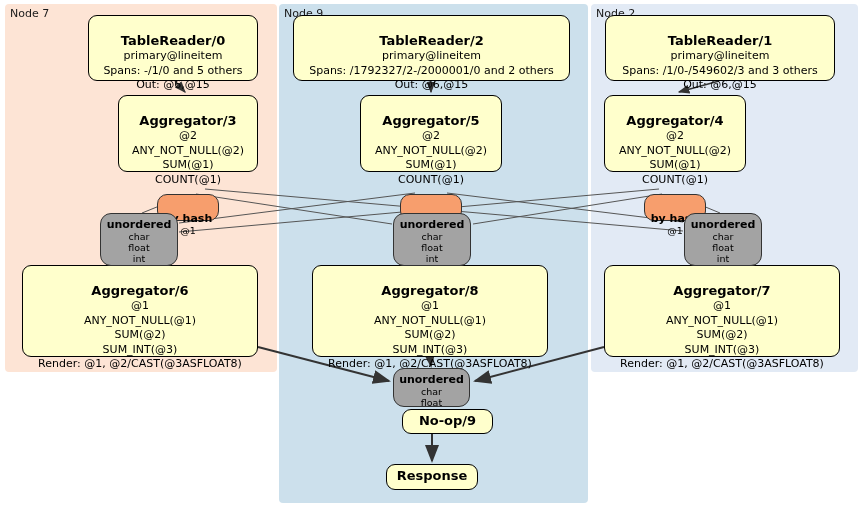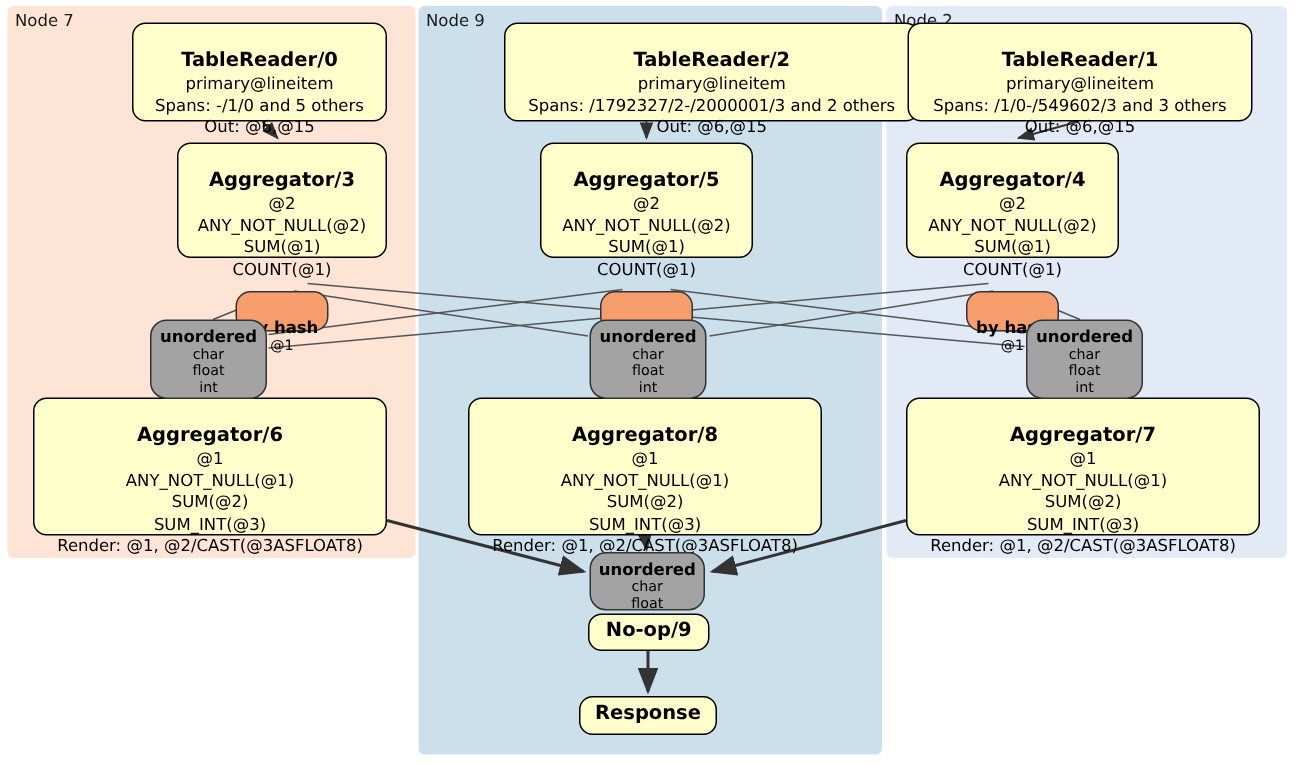--- a/index.html
+++ b/index.html
@@ -88,24 +88,24 @@
   </div>
   <div class="box" style="left:22px;top:265px;width:236px;height:92px;">
     <div class="title">Aggregator/6</div>
     <div class="line">@1</div>
     <div class="line">ANY_NOT_NULL(@1)</div>
     <div class="line">SUM(@2)</div>
     <div class="line">SUM_INT(@3)</div>
     <div class="line">Render: @1, @2/CAST(@3ASFLOAT8)</div>
   </div>
 
-  <div class="box" style="left:293px;top:15px;width:277px;height:66px;margin-left:43px;">
+  <div class="box" style="left:293px;top:15px;width:277px;height:66px;">
     <div class="title">TableReader/2</div>
     <div class="line">primary@lineitem</div>
-    <div class="line">Spans: /1792327/2-/2000001/3 and 2 others</div>
+    <div class="line">Spans: /1792327/2-/2000001/0 and 2 others</div>
     <div class="line">Out: @6,@15</div>
   </div>
   <div class="box" style="left:360px;top:95px;width:142px;height:77px;">
     <div class="title">Aggregator/5</div>
     <div class="line">@2</div>
     <div class="line">ANY_NOT_NULL(@2)</div>
     <div class="line">SUM(@1)</div>
     <div class="line">COUNT(@1)</div>
   </div>
   <div class="router router-hash" style="left:400px;top:170px;width:62px;height:27px;">
@@ -157,20 +157,20 @@
     <div class="line">SUM(@2)</div>
     <div class="line">SUM_INT(@3)</div>
     <div class="line">Render: @1, @2/CAST(@3ASFLOAT8)</div>
   </div>
 
   <div class="router router-sync" style="left:393px;top:368px;width:77px;height:39px;">
     <div class="rtitle">unordered</div>
     <div class="rline">char</div>
     <div class="rline">float</div>
   </div>
-  <div class="box terminal" style="left:392px;top:409px;width:81px;height:25px;">
+  <div class="box terminal" style="left:402px;top:409px;width:91px;height:25px;">
     <div class="title">No-op/9</div>
   </div>
   <div class="box terminal" style="left:386px;top:464px;width:92px;height:26px;">
     <div class="title">Response</div>
   </div>
 
 </div>
 
 </body></html>

